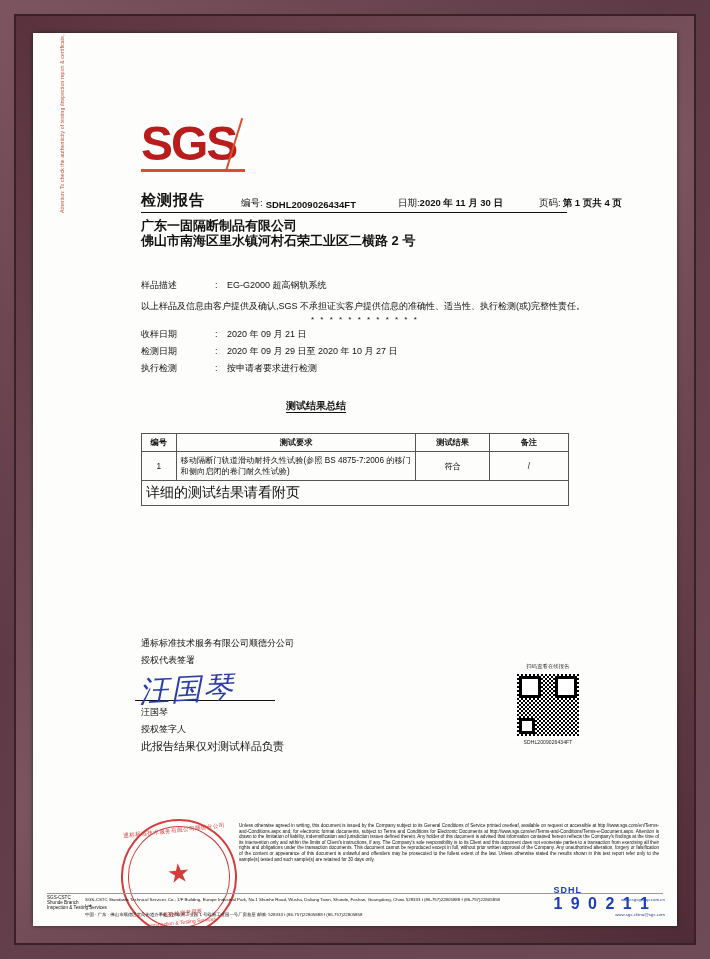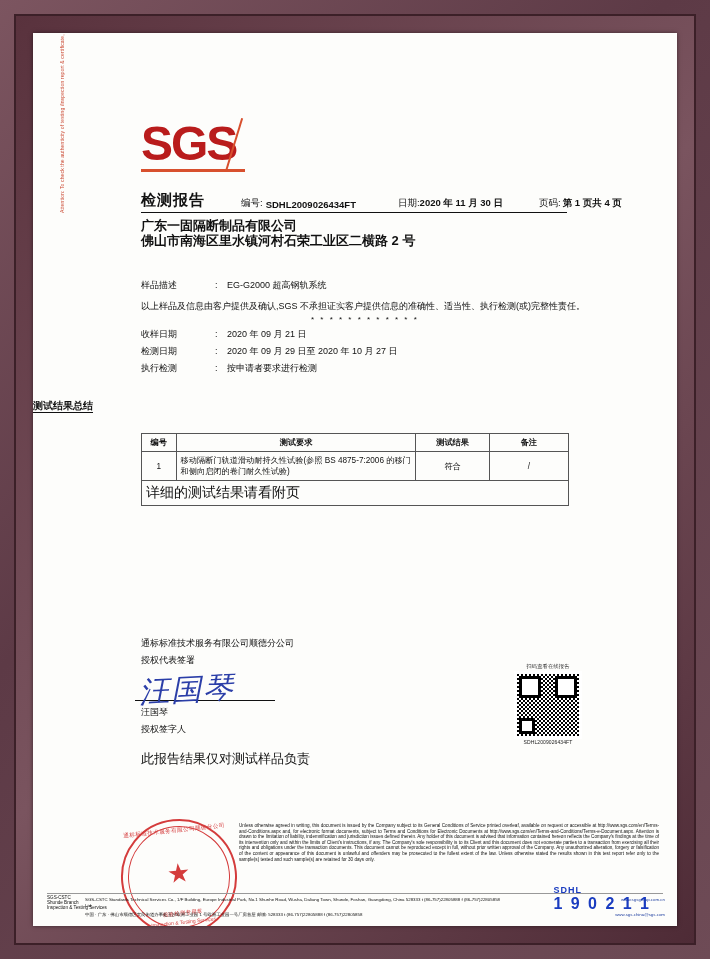--- a/index.html
+++ b/index.html
@@ -80,21 +80,21 @@
   
   .fields { position:absolute; left:108px; top:244px; width:500px; font-size:9px; color:#111; }
   .f-row { display:flex; line-height:17px; }
   .f-label { width:74px; flex:0 0 74px; }
   .f-colon { width:12px; flex:0 0 12px; }
   .f-val { flex:1 1 auto; }
   .disclaimer { font-size:9px; line-height:17px; color:#111; margin-top:4px; }
   .stars { font-size:8px; color:#111; letter-spacing:2px; margin-left:170px; }
   
   .res-head {
-    position:absolute; left:0; top:362px; width:566px; 
+    position:absolute; left:0; top:362px; width:566px; text-align:center;
   }
   .res-head span {
     font-size:10px; font-weight:bold; color:#111;
     border-bottom:1px solid #111; padding-bottom:1px;
   }
   
   table.results {
     position:absolute; left:108px; top:400px;
     width:428px; border-collapse:collapse;
     font-size:8.2px; color:#111;
@@ -109,21 +109,21 @@
   .c-rem { width:78px; text-align:center; }
   
   .sig-block { position:absolute; left:100px; top:602px; font-size:9px; color:#111; line-height:17px; }
   .sig-script {
     font-family:"Liberation Serif", serif;
     font-size:30px; color:#2b3ea8; font-style:italic;
     letter-spacing:2px; margin:10px 0 0 6px;
     transform:rotate(-3deg);
   }
   .sig-line { width:140px; height:1px; background:#111; margin:4px 0 3px 2px; }
-  .sig-final { margin-top:12px; font-size:13px; }
+  .sig-final { margin-top:0; font-size:11px; }
   
   .qr-wrap { position:absolute; left:478px; top:630px; width:74px; text-align:center; }
   .qr-cap { font-size:5.2px; color:#333; margin-bottom:2px; letter-spacing:.2px; }
   .qr {
     width:66px; height:66px; margin:0 auto;
     background:
       repeating-linear-gradient(90deg,#000 0 2px,#fff 2px 4px),
       repeating-linear-gradient(0deg,#000 0 2px,#fff 2px 4px);
     background-blend-mode:difference;
     border:2px solid #fff;

